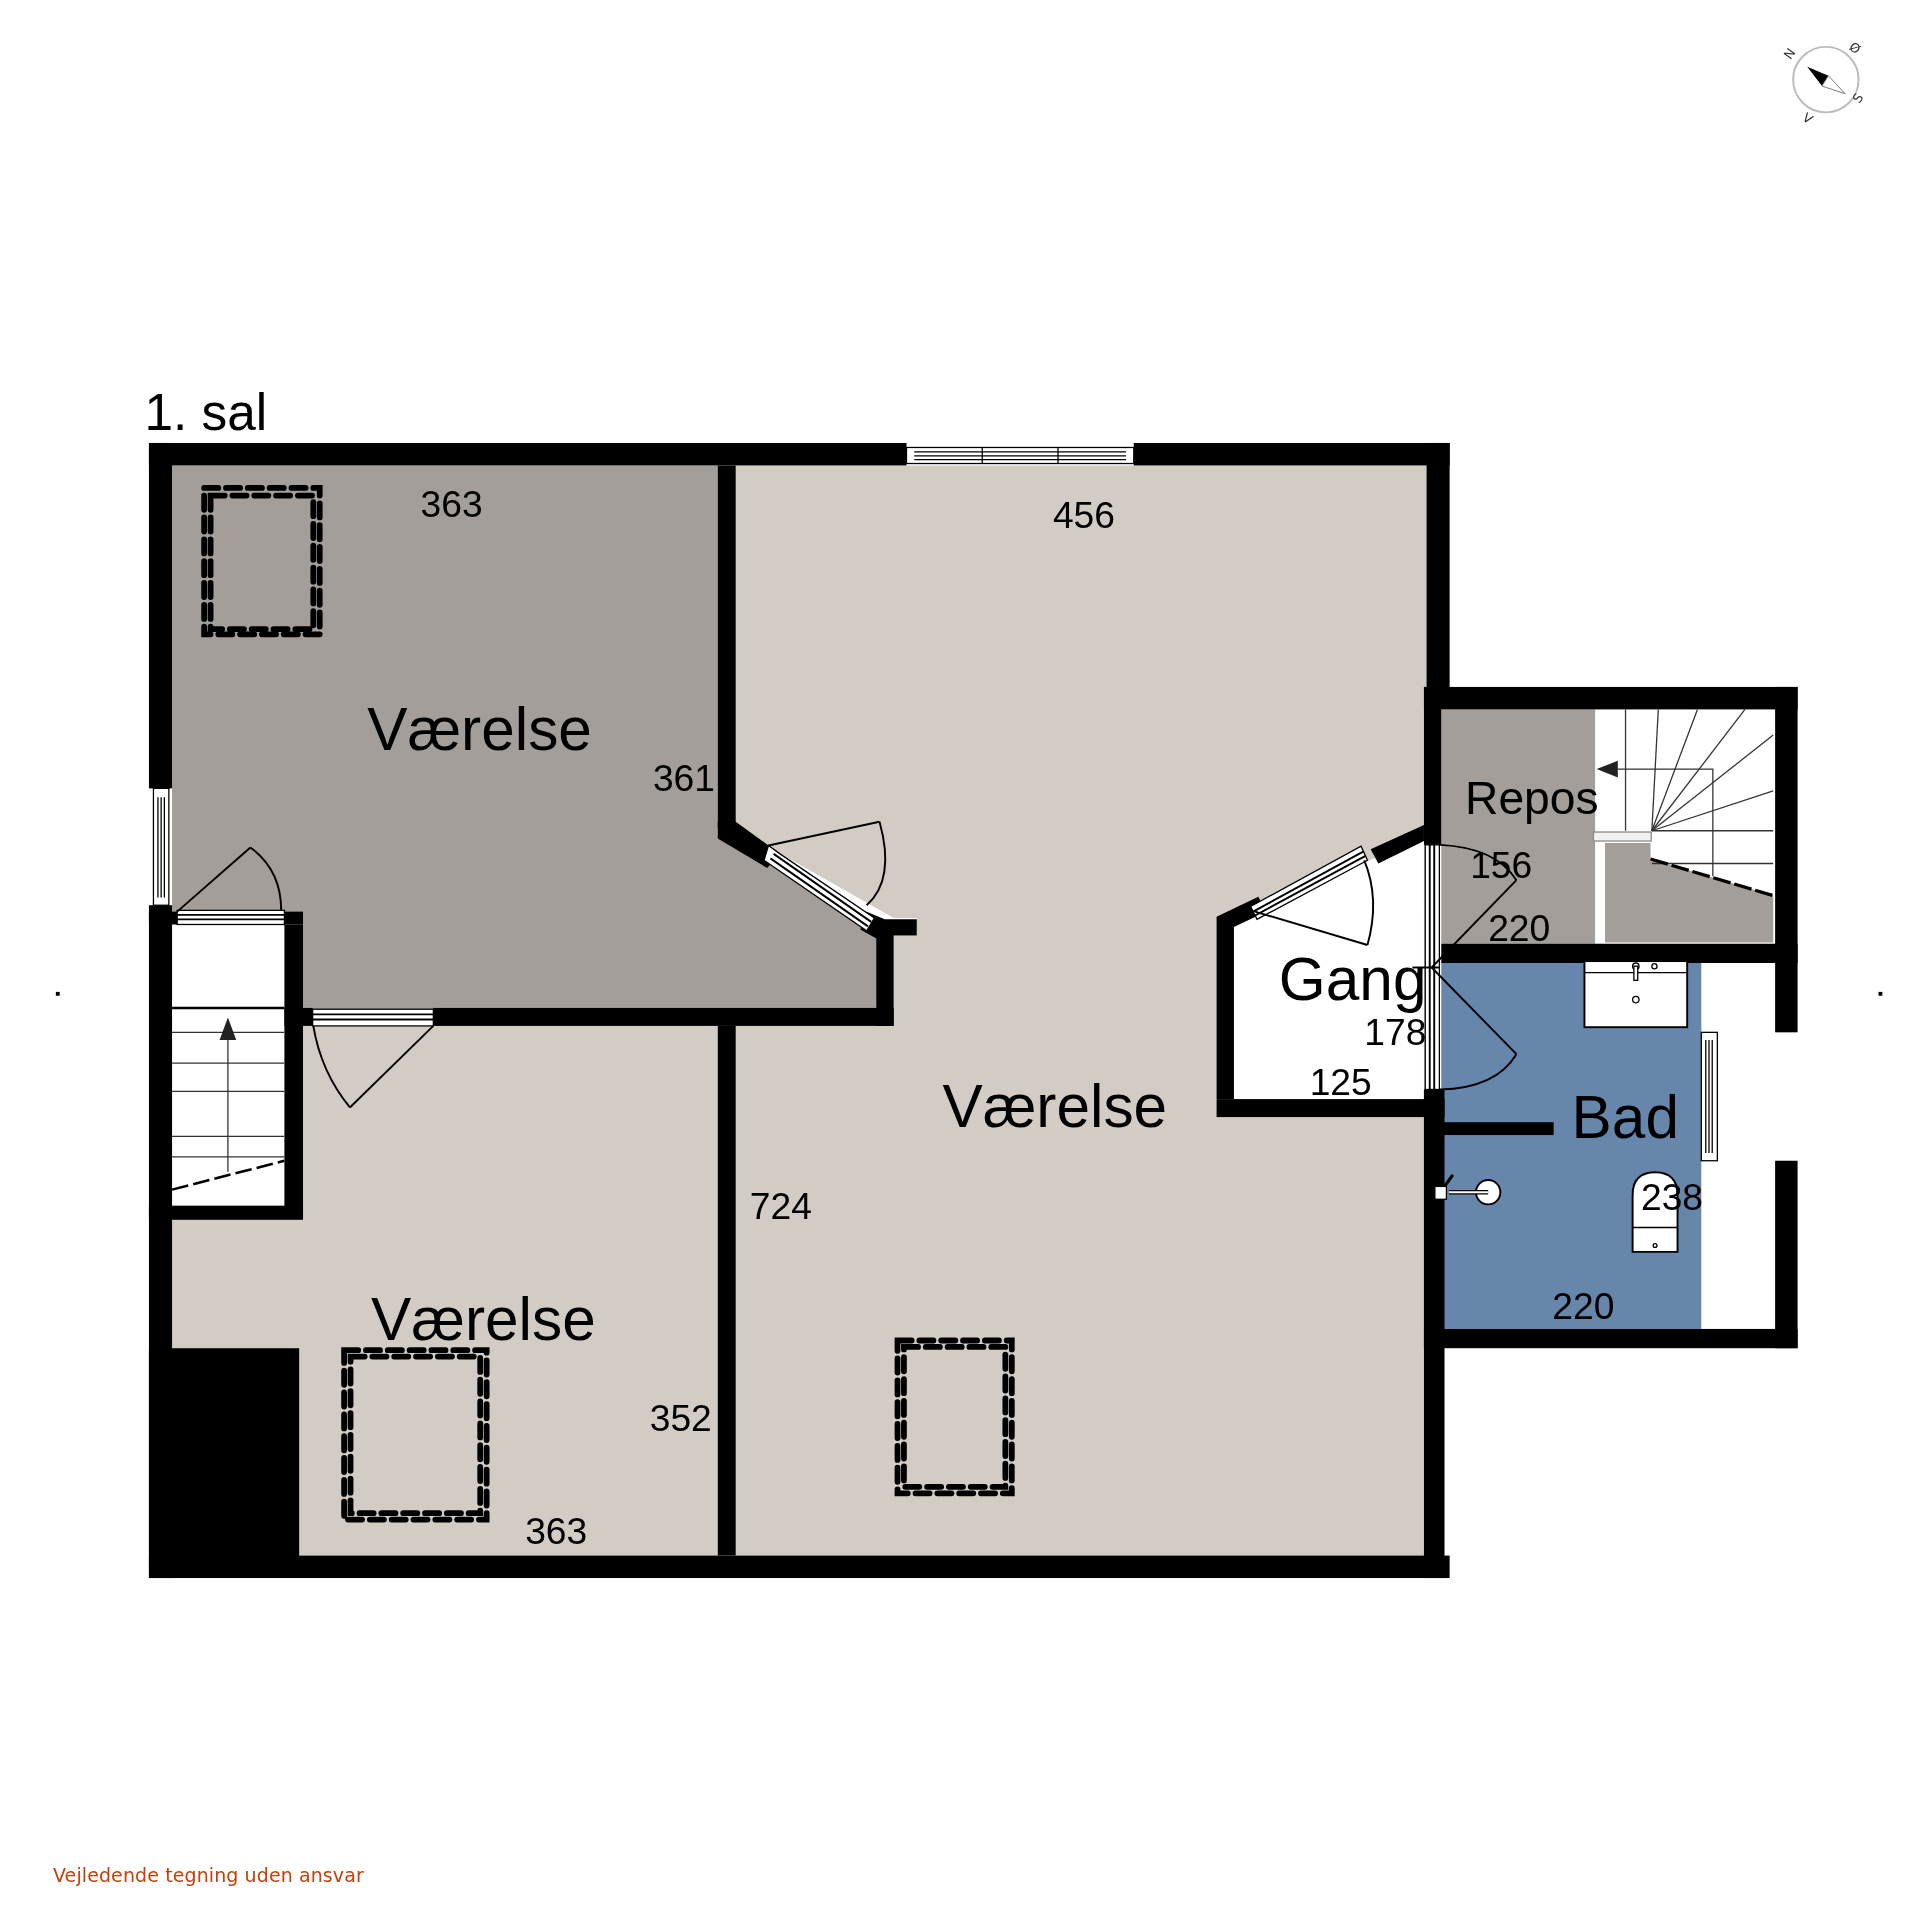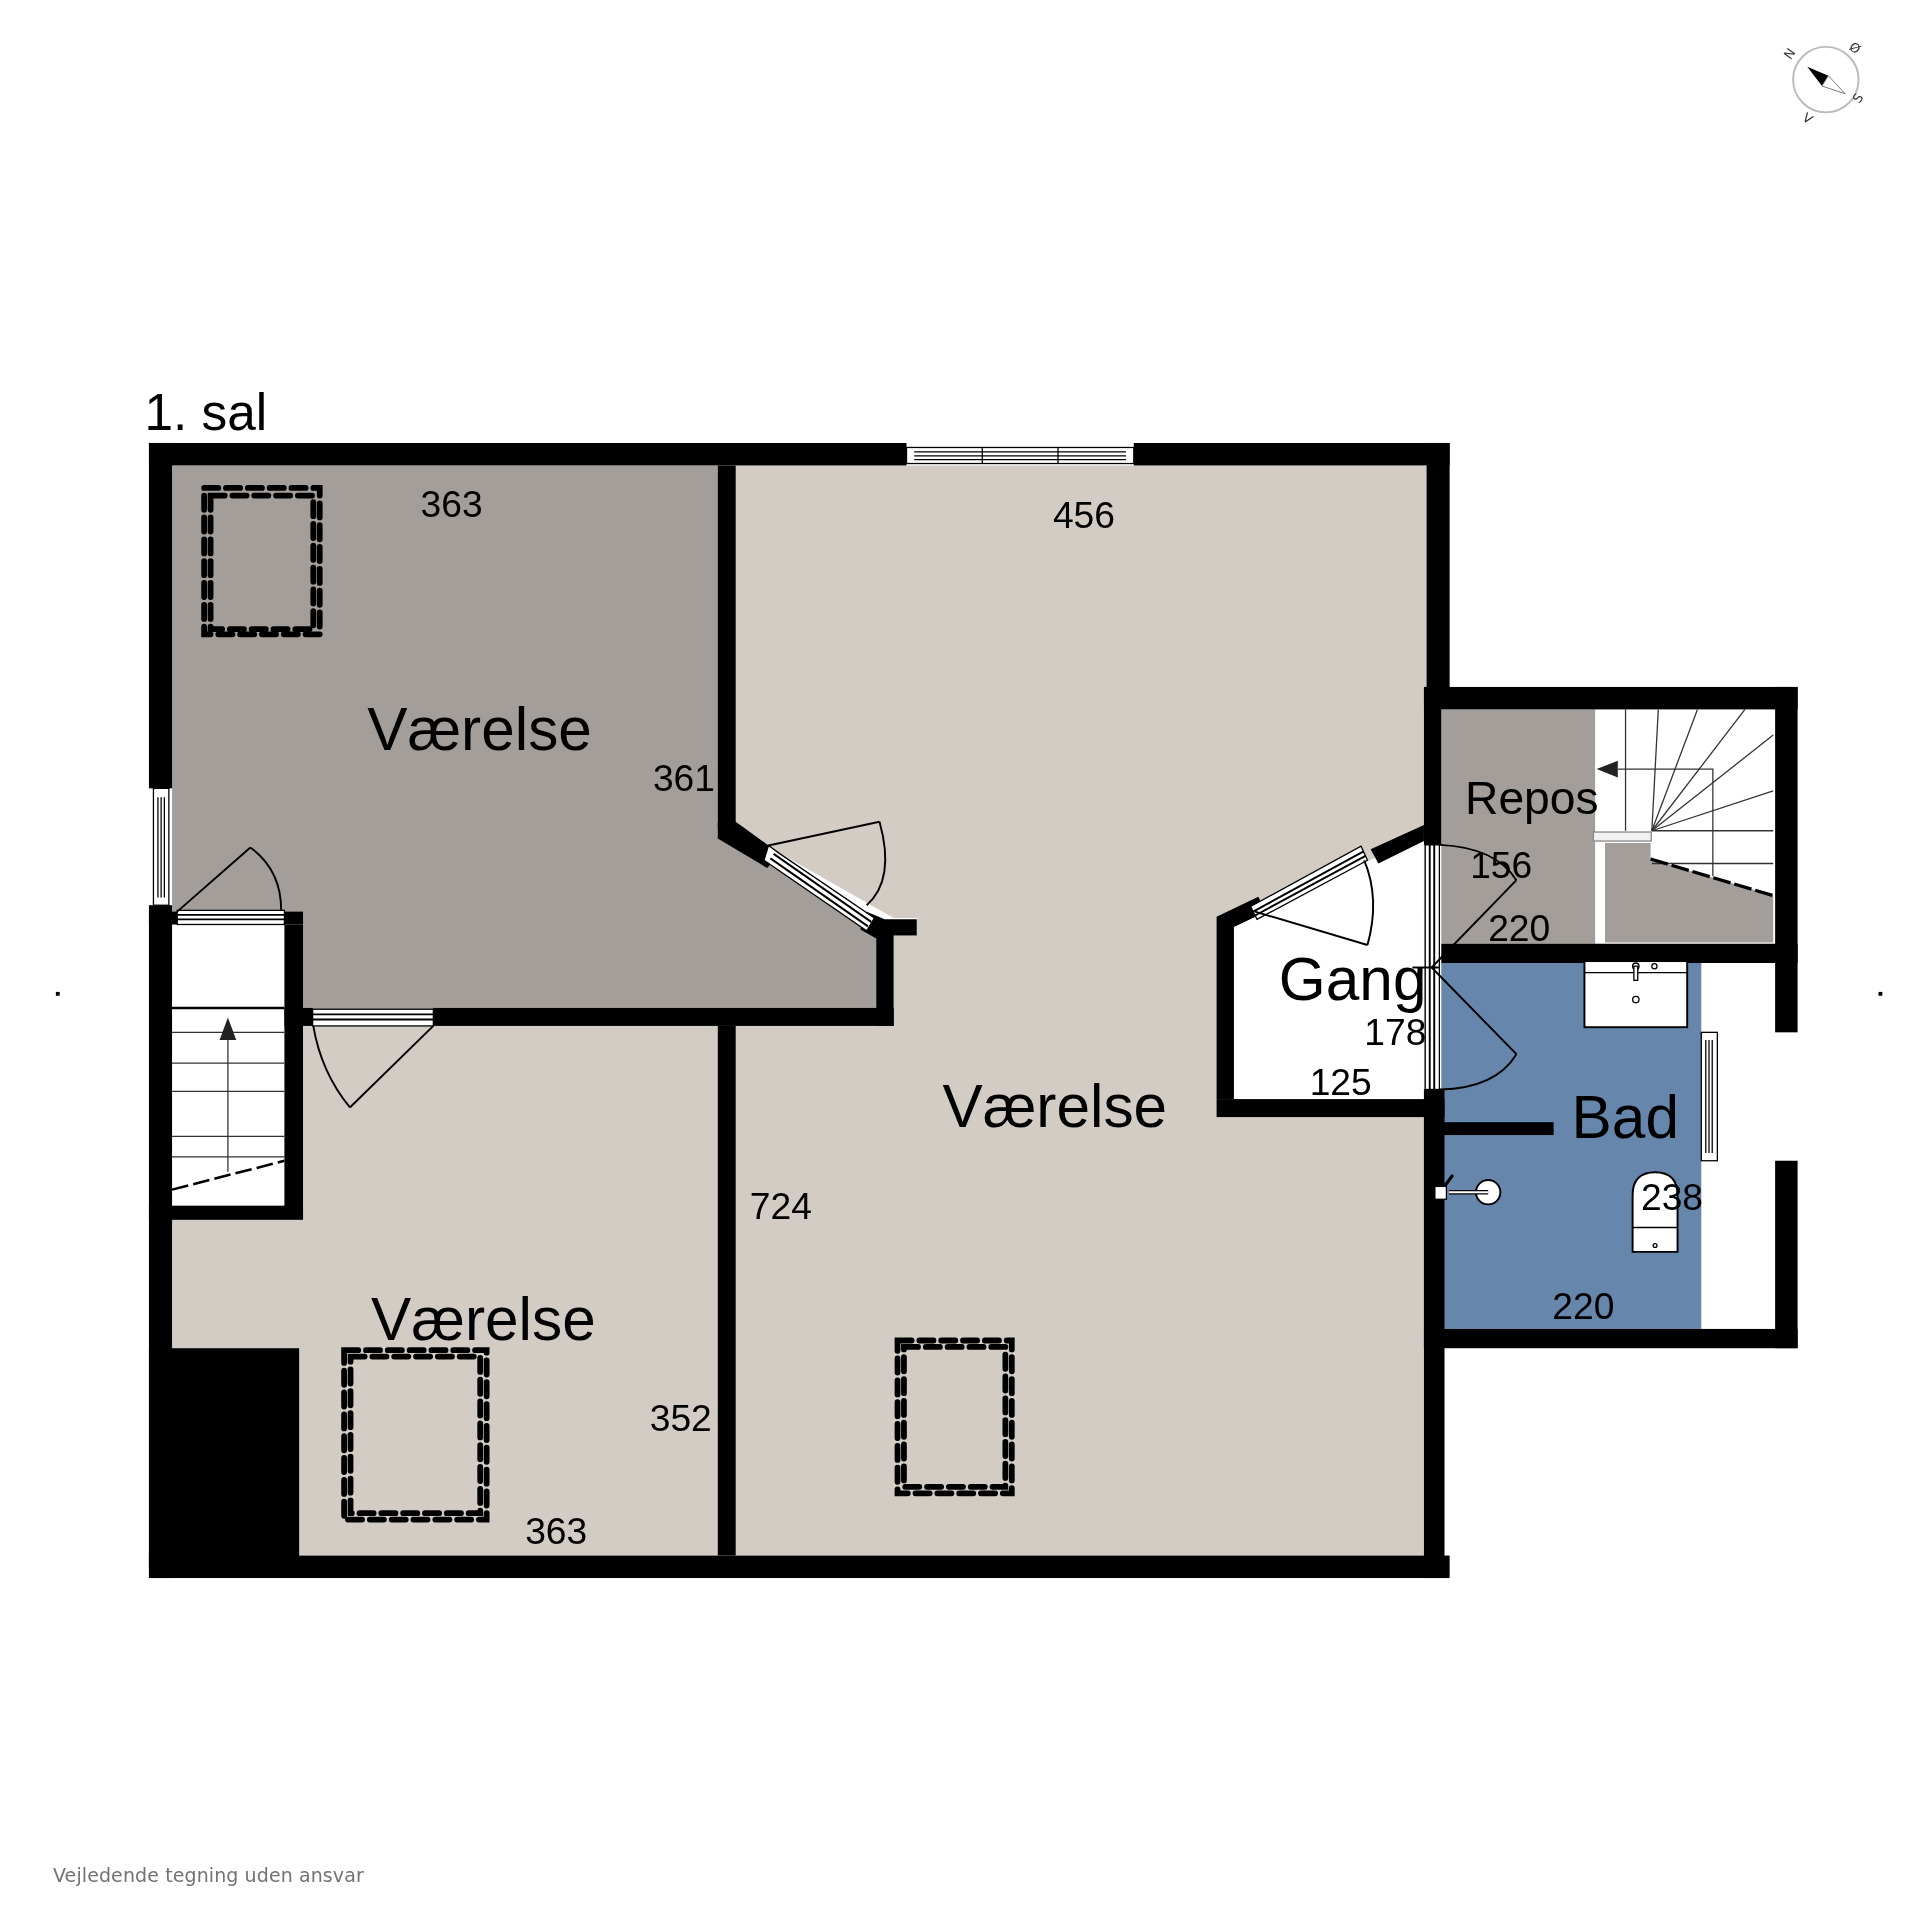--- a/index.html
+++ b/index.html
@@ -3,21 +3,21 @@
 <meta charset="utf-8">
 <style>
   html, body { margin:0; padding:0; background:#ffffff; }
   body { width:1926px; height:1926px; position:relative; overflow:hidden;
          font-family:"Liberation Sans", sans-serif; }
   #plan { position:absolute; left:0; top:0; width:1926px; height:1926px; }
   .lbl { font-family:"Liberation Sans", sans-serif; fill:#000; }
   .room-name { font-size:94px; }
   .dim { font-size:58px; }
   .floor-title { font-size:80px; }
-  .footer { position:absolute; left:53px; top:1864px; font-size:19px; color:#737373;
+  .footer { position:absolute; left:53px; top:1864px; font-size:19px; color:#c2410c;
             font-family:"DejaVu Sans", sans-serif; letter-spacing:0.1px; }
   .compass-letter { font-size:20px; font-family:"DejaVu Sans", sans-serif; fill:#333; }
 </style>
 </head>
 <body>
 
 <svg id="plan" viewBox="0 0 3000 3000" xmlns="http://www.w3.org/2000/svg">
 
   <g>
 

